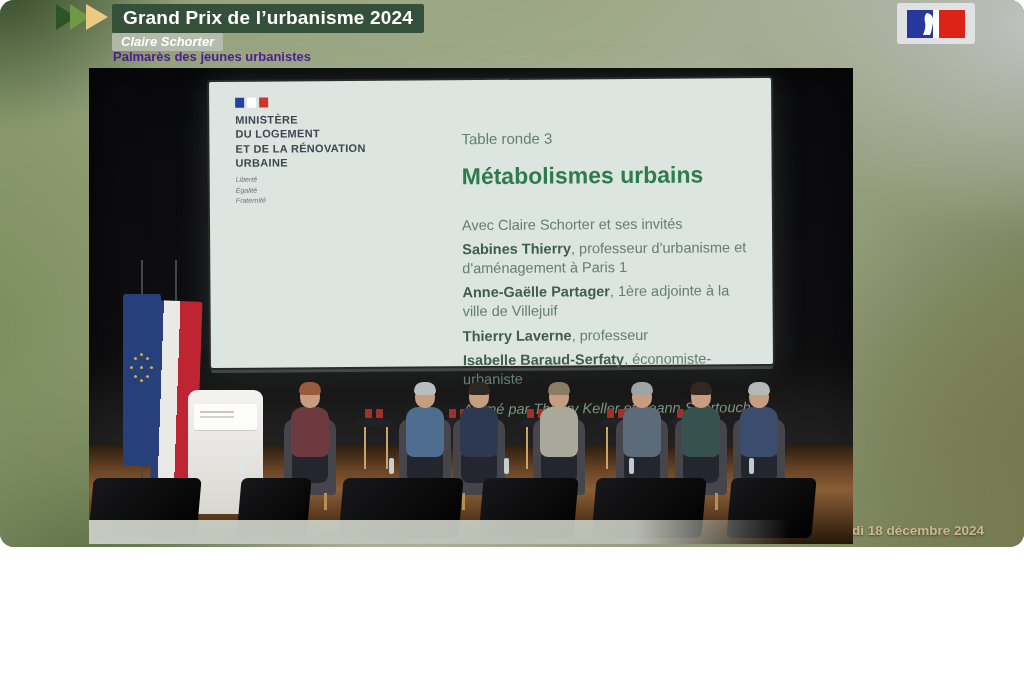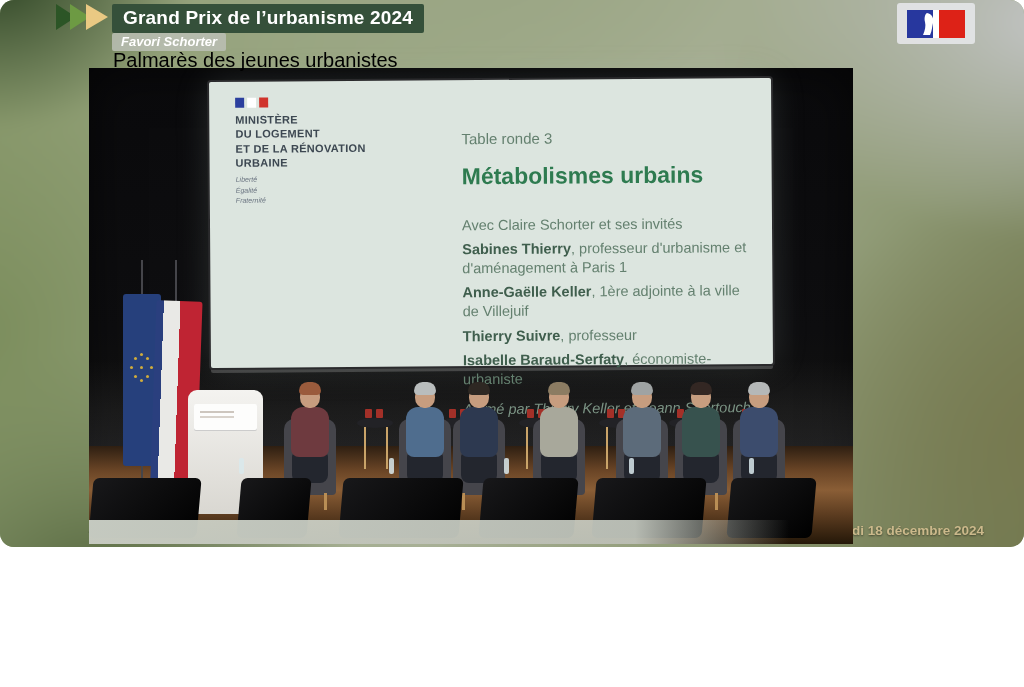--- a/index.html
+++ b/index.html
@@ -22,22 +22,22 @@
 
   
   .tri { position:absolute; width:0; height:0; border-top:13px solid transparent;
          border-bottom:13px solid transparent; }
   .badge-title { position:absolute; left:112px; top:4px; padding:3px 11px 4px;
      background:var(--badge-green,#35503a); color:#fff; font-size:19px; font-weight:700;
      letter-spacing:.2px; border-radius:2px;text-align:right; }
   .badge-speaker { position:absolute; left:112px; top:33px; padding:1px 9px 2px;
      background:rgba(187,192,181,.85); color:#fff; font-size:13px; font-weight:700;
      font-style:italic; border-radius:2px; }
-  .badge-subtitle { position:absolute; left:113px; top:49px; color:#000000;
-     font-size:20px; font-weight:400; }
+  .badge-subtitle { position:absolute; left:113px; top:49px; color:#4c1d95;
+     font-size:13px; font-weight:700; }
 
   .gov-logo { position:absolute; right:49px; top:3px; width:78px; height:41px;
      background:rgba(227,228,230,.95); border-radius:3px; display:flex;
      align-items:center; justify-content:center; }
   .date-overlay { position:absolute; right:40px; top:523px; color:var(--date-tan,#cbb98b);
      font-size:13.5px; font-weight:700; text-shadow:0 1px 2px rgba(0,0,0,.45); }
 
   
   .video { position:absolute; left:89px; top:68px; width:764px; height:476px;
      background:linear-gradient(180deg,#0a0a0c 0%,#0e0e10 55%,#121211 72%,#0a0a0a 100%);
@@ -158,22 +158,22 @@
               <div class="">Égalité</div>
               <div class="">Fraternité</div>
             </div>
         </div>
         <div class="slide-right">
           <div class="slide-session">Table ronde 3</div>
           <div class="slide-title">Métabolismes urbains</div>
           <div class="slide-intro">Avec Claire Schorter et ses invités</div>
           <div id="guest-list">
               <div class="guest"><b>Sabines Thierry</b><span>, professeur d'urbanisme et d'aménagement à Paris 1</span></div>
-              <div class="guest"><b>Anne-Gaëlle Keller</b><span>, 1ère adjointe à la ville de Villejuif</span></div>
-              <div class="guest"><b>Thierry Suivre</b><span>, professeur</span></div>
+              <div class="guest"><b>Anne-Gaëlle Partager</b><span>, 1ère adjointe à la ville de Villejuif</span></div>
+              <div class="guest"><b>Thierry Laverne</b><span>, professeur</span></div>
               <div class="guest"><b>Isabelle Baraud-Serfaty</b><span>, économiste-urbaniste</span></div>
             </div>
           <div class="slide-mods">Animé par Thierry Keller et Yoann Sportouch</div>
         </div>
       </div>
 
       <div class="floor"></div>
       <div class="pole" style="left:52px"></div>
       <div class="pole" style="left:86px"></div>
       <div class="flag-eu"></div>
@@ -278,21 +278,21 @@
           <div class="monitor" style="left: 505px; width: 110px;"></div>
           <div class="monitor" style="left: 640px; width: 85px;"></div>
         </div>
       <div class="front-band"></div>
     </div>
 
     <span class="tri" style="left:56px;top:4px;border-left:20px solid var(--tri-dark,#2c5526)"></span>
     <span class="tri" style="left:70px;top:4px;border-left:20px solid var(--tri-mid,#6d9a43)"></span>
     <span class="tri" style="left:86px;top:4px;border-left:22px solid var(--tri-gold,#eac983)"></span>
     <div class="badge-title">Grand Prix de l’urbanisme 2024</div>
-    <div class="badge-speaker">Favori Schorter</div>
+    <div class="badge-speaker">Claire Schorter</div>
     <div class="badge-subtitle">Palmarès des jeunes urbanistes</div>
 
     <div class="gov-logo">
       <svg width="58" height="28" viewBox="0 0 58 28">
         <rect width="26" height="28" fill="#27379e"></rect>
         <rect x="26" width="6" height="28" fill="#ffffff"></rect>
         <rect x="32" width="26" height="28" fill="#dd2217"></rect>
         <path d="M20 3c5 1 7 5 6 10-1 4-1 8-3 12h-7c2-5 3-9 2-13-1-4 0-8 2-9z" fill="#ffffff"></path>
       </svg>
     </div>

